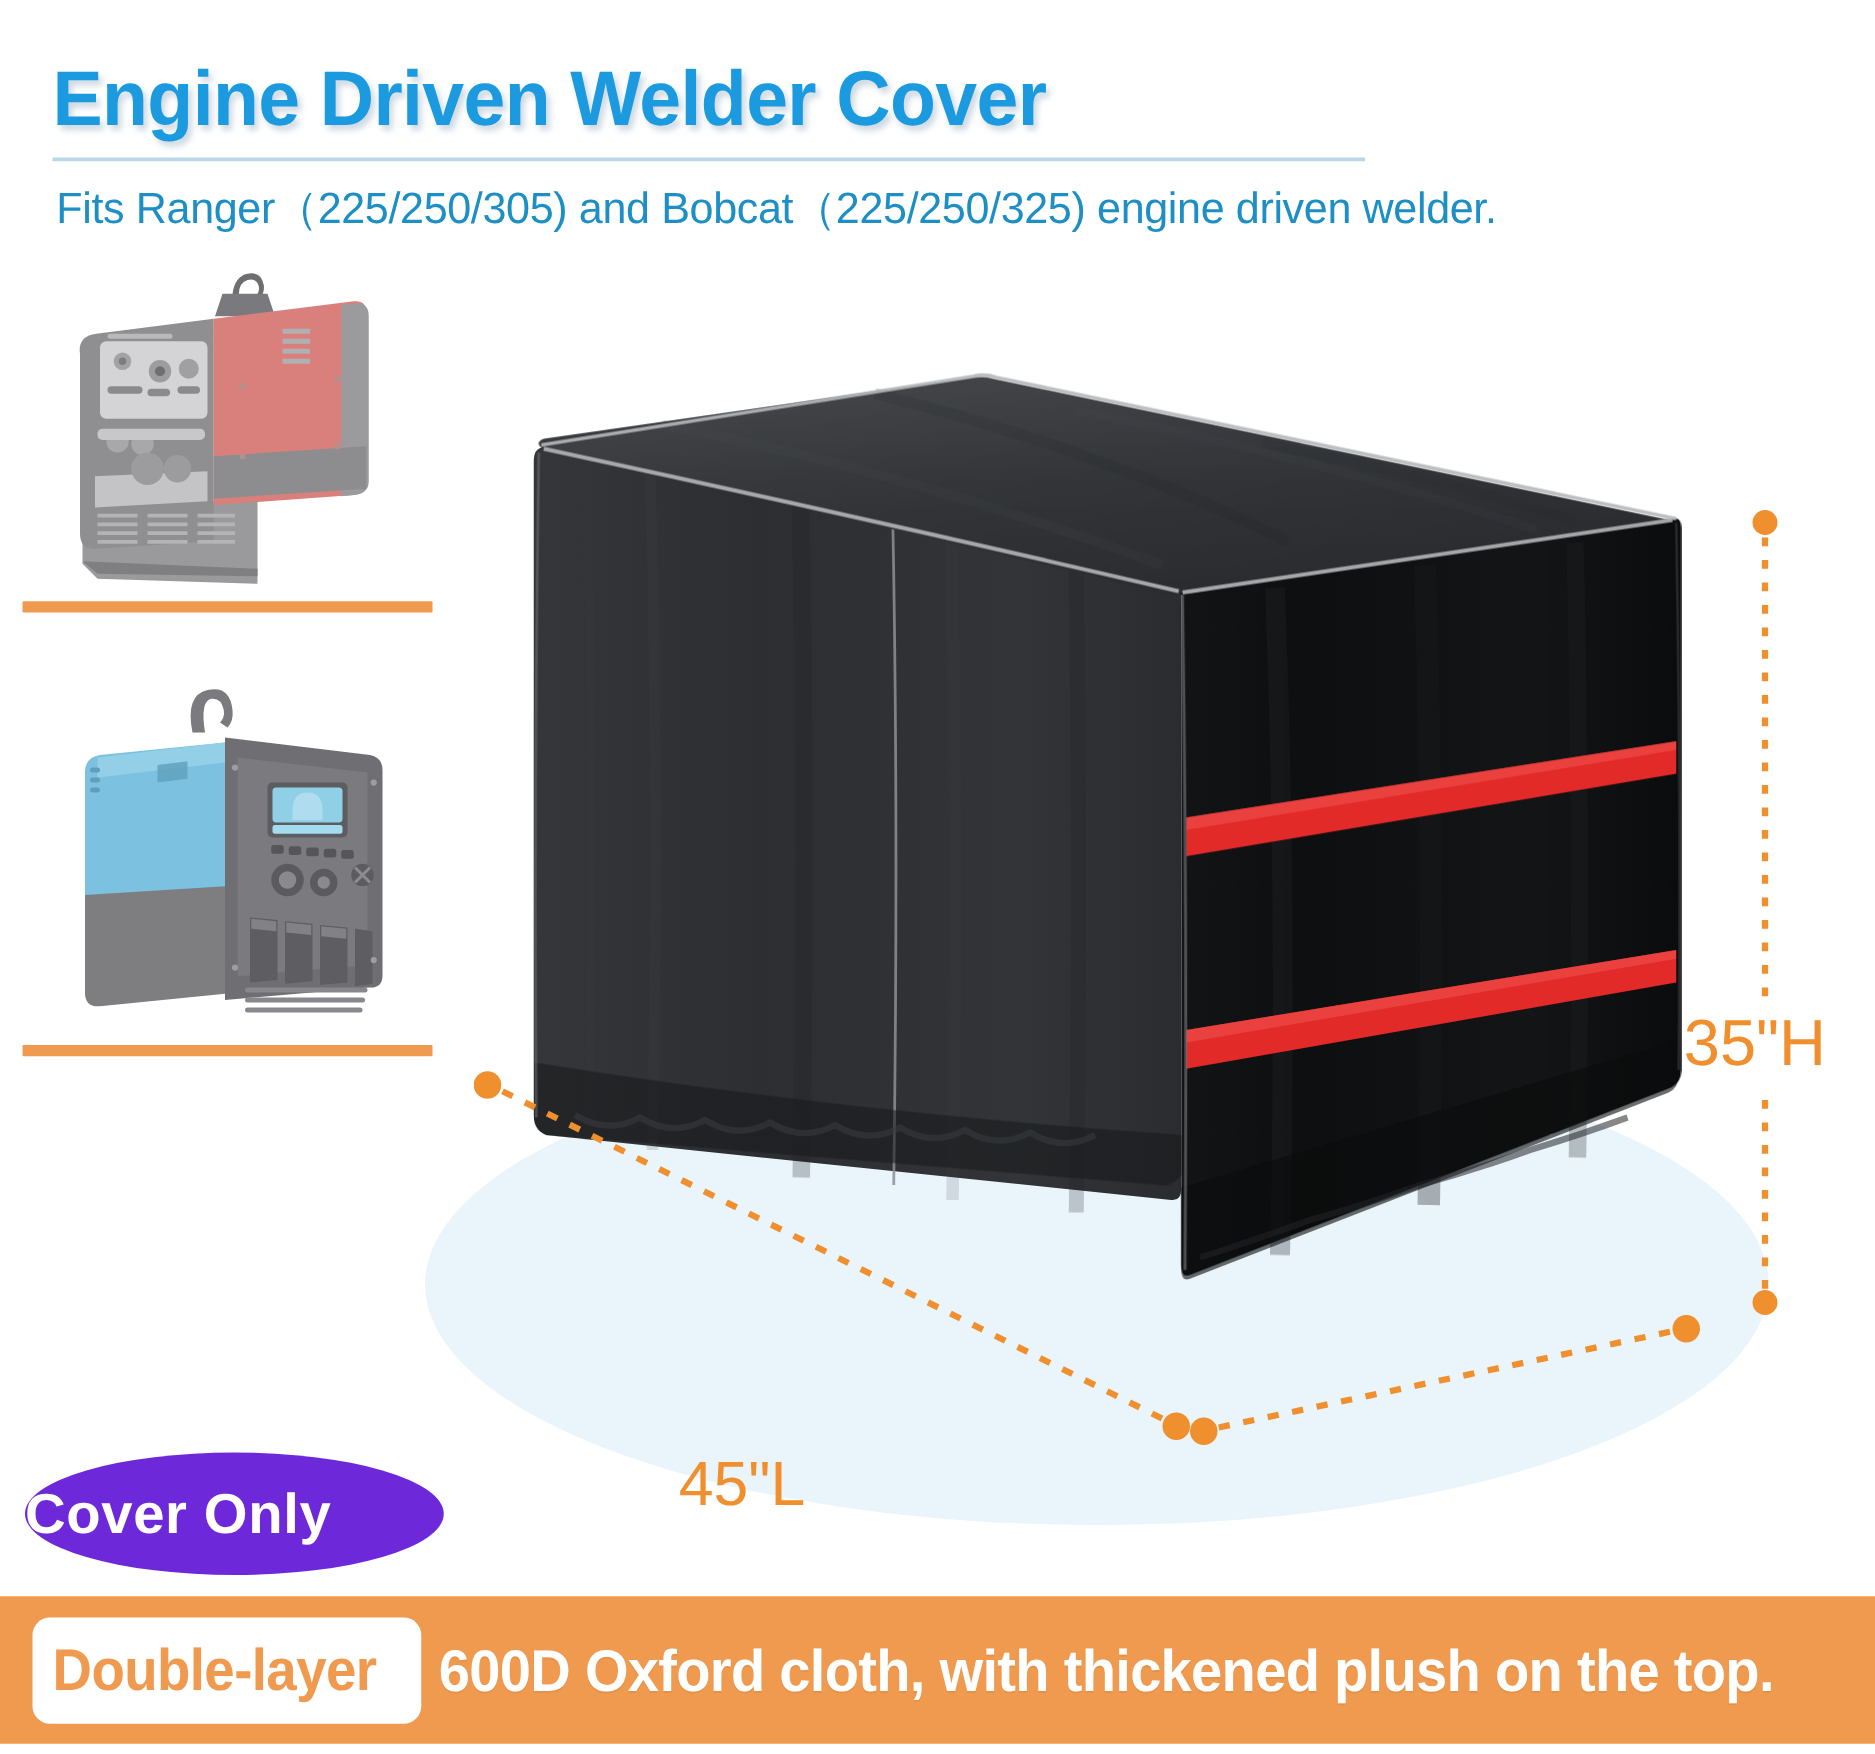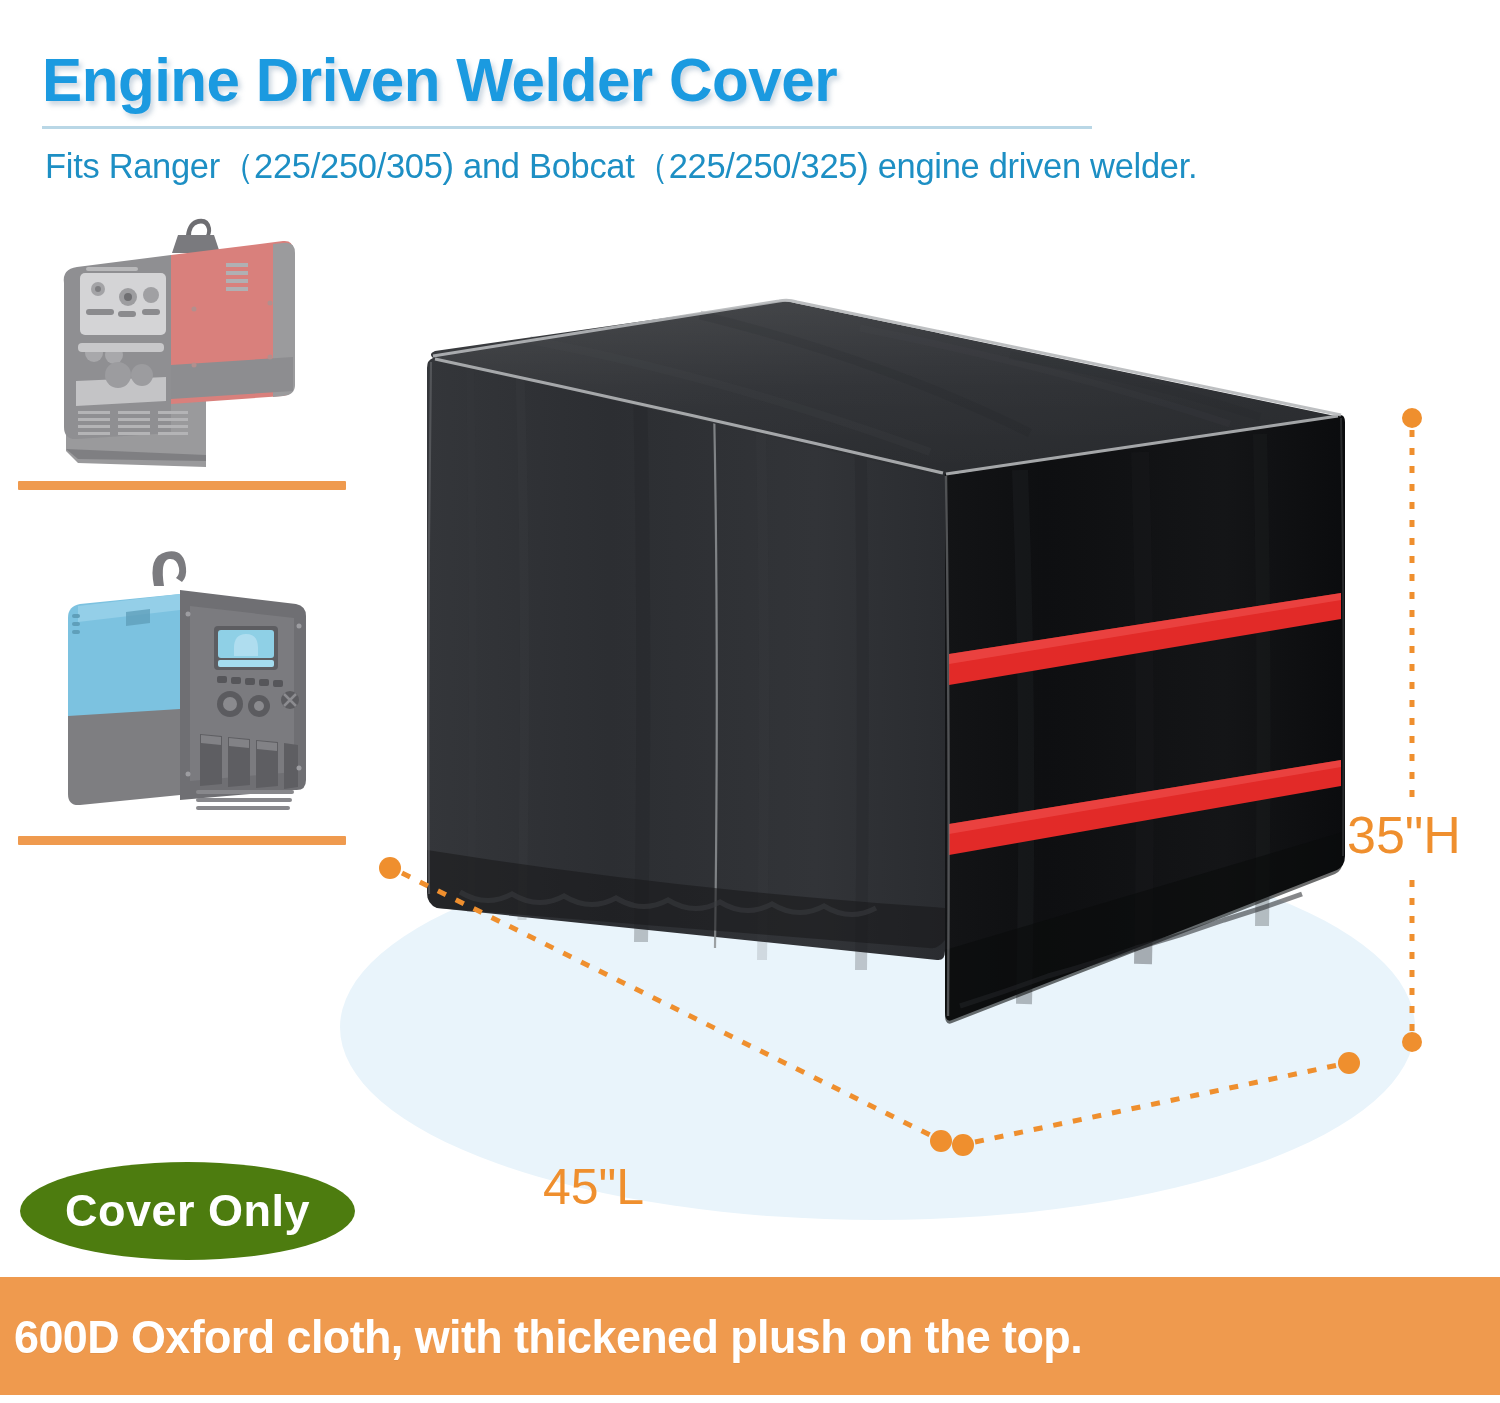--- a/index.html
+++ b/index.html
@@ -100,25 +100,24 @@
   }
   #label-height { left: 1347px; top: 655px; font-size: 52px; }
   #label-length { left: 543px; top: 1008px; }
   #label-width  { left: 1100px; top: 1135px; }
 
   
   #cover-only-badge {
     position: absolute;
     left: 20px; top: 1162px;
     width: 335px; height: 98px;
-    background: #4d7c0f;
+    background: #6d28d9;
     border-radius: 50%;
     display: flex;
     align-items: center;
-    justify-content: center;
   }
   #cover-only-label {
     color: #ffffff;
     font-size: 45px;
     font-weight: bold;
     letter-spacing: 0.5px;
     white-space: nowrap;
   }
 
   
@@ -436,14 +435,17 @@
   <div class="dim-label" id="label-height">35"H</div>
   <div class="dim-label" id="label-length">45"L</div>
   <div class="dim-label" id="label-width">24"W</div>
 </div>
 
 <div id="cover-only-badge">
   <span id="cover-only-label">Cover  Only</span>
 </div>
 
 <div id="bottom-banner">
+  <div id="banner-pill">
+    <span id="banner-pill-label">Double-layer</span>
+  </div>
   <div id="banner-text">600D Oxford cloth, with thickened plush on the top.</div>
 </div>
 
 </body></html>

